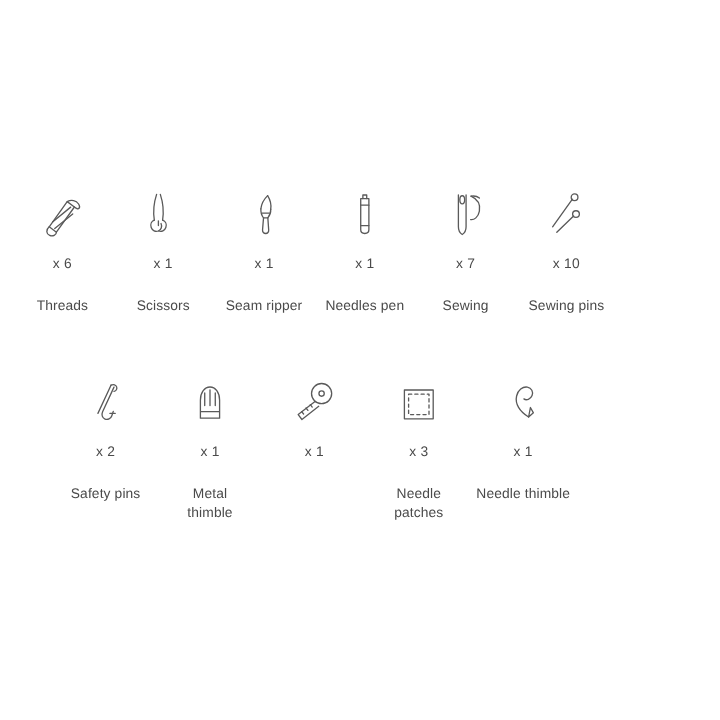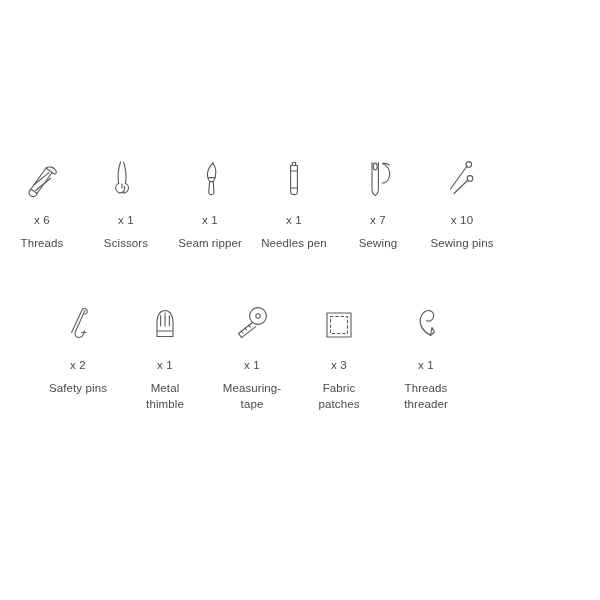--- a/index.html
+++ b/index.html
@@ -21,20 +21,21 @@
     background: #ffffff;
   }
   .grid {
     position: absolute;
     left: 0;
     top: 148px;
     width: 504px;
     display: flex;
     flex-direction: column;
     gap: 42px;
+    padding-left: 10px;
   }
   .row {
     display: flex;
     flex-direction: row;
     justify-content: center;
     align-items: flex-start;
     gap: 0px;
   }
   .cell {
     width: 87px;
@@ -54,21 +55,21 @@
   }
   .qty {
     font-size: 11.5px;
     color: #4a4a4a;
     margin-top: 4px;
     letter-spacing: 0.2px;
   }
   .label {
     font-size: 11.5px;
     color: #4a4a4a;
-    margin-top: 9px;
+    margin-top: 21px;
     text-align: center;
     line-height: 16px;
     letter-spacing: 0.1px;
     max-width: 86px;
   }
 </style>
 </head>
 <body>
 
 <div class="sheet">
@@ -194,44 +195,42 @@
           <svg width="50" height="44" viewBox="0 0 50 44" fill="none" stroke="#5a5a5a" stroke-width="1.1" stroke-linecap="round" stroke-linejoin="round">
             <circle cx="31" cy="14" r="8.4"></circle>
             <circle cx="31" cy="14" r="2.2"></circle>
             <path d="M25.5 20.5 L11.5 31.5 L14.6 35.6 L28.6 24.6"></path>
             <path d="M14.4 29 L16 31"></path>
             <path d="M18 26 L19.6 28"></path>
             <path d="M21.6 23.2 L23.2 25.2"></path>
           </svg>
         </div>
         <div class="qty">x 1</div>
-        <div class="label" style="white-space: pre-line;">Measuring-
-tape</div>
       </div>
 
       <div class="cell">
         <div class="icon-box">
           <svg width="46" height="44" viewBox="0 0 46 44" fill="none" stroke="#5a5a5a" stroke-width="1.1" stroke-linecap="round" stroke-linejoin="round">
             <path d="M11 11 L35 11 L35 35 L11 35 Z"></path>
             <path d="M14.5 14.5 L31.5 14.5 L31.5 31.5 L14.5 31.5 Z" stroke-dasharray="2.6 2.6"></path>
           </svg>
         </div>
         <div class="qty">x 3</div>
-        <div class="label" style="white-space: pre-line;">Fabric
+        <div class="label" style="white-space: pre-line;">Needle
 patches</div>
       </div>
 
 
       <div class="cell">
         <div class="icon-box">
           <svg width="46" height="44" viewBox="0 0 46 44" fill="none" stroke="#5a5a5a" stroke-width="1.1" stroke-linecap="round" stroke-linejoin="round">
             <path d="M27.5 33.5 C20 29 16 22.5 17.5 16 C18.6 11 22.5 8 26.5 8.6 C30 9.2 31.6 12.5 30.4 15.6 C29.2 18.7 25.6 20 23.6 18.4"></path>
             <path d="M27.5 33.5 L31.5 30 L29 25.6 Z"></path>
           </svg>
         </div>
         <div class="qty">x 1</div>
-        <div class="label">Threads threader</div>
+        <div class="label">Needle thimble</div>
       </div>
 
     </div>
 
   </div>
 </div>
 
 </body></html>

